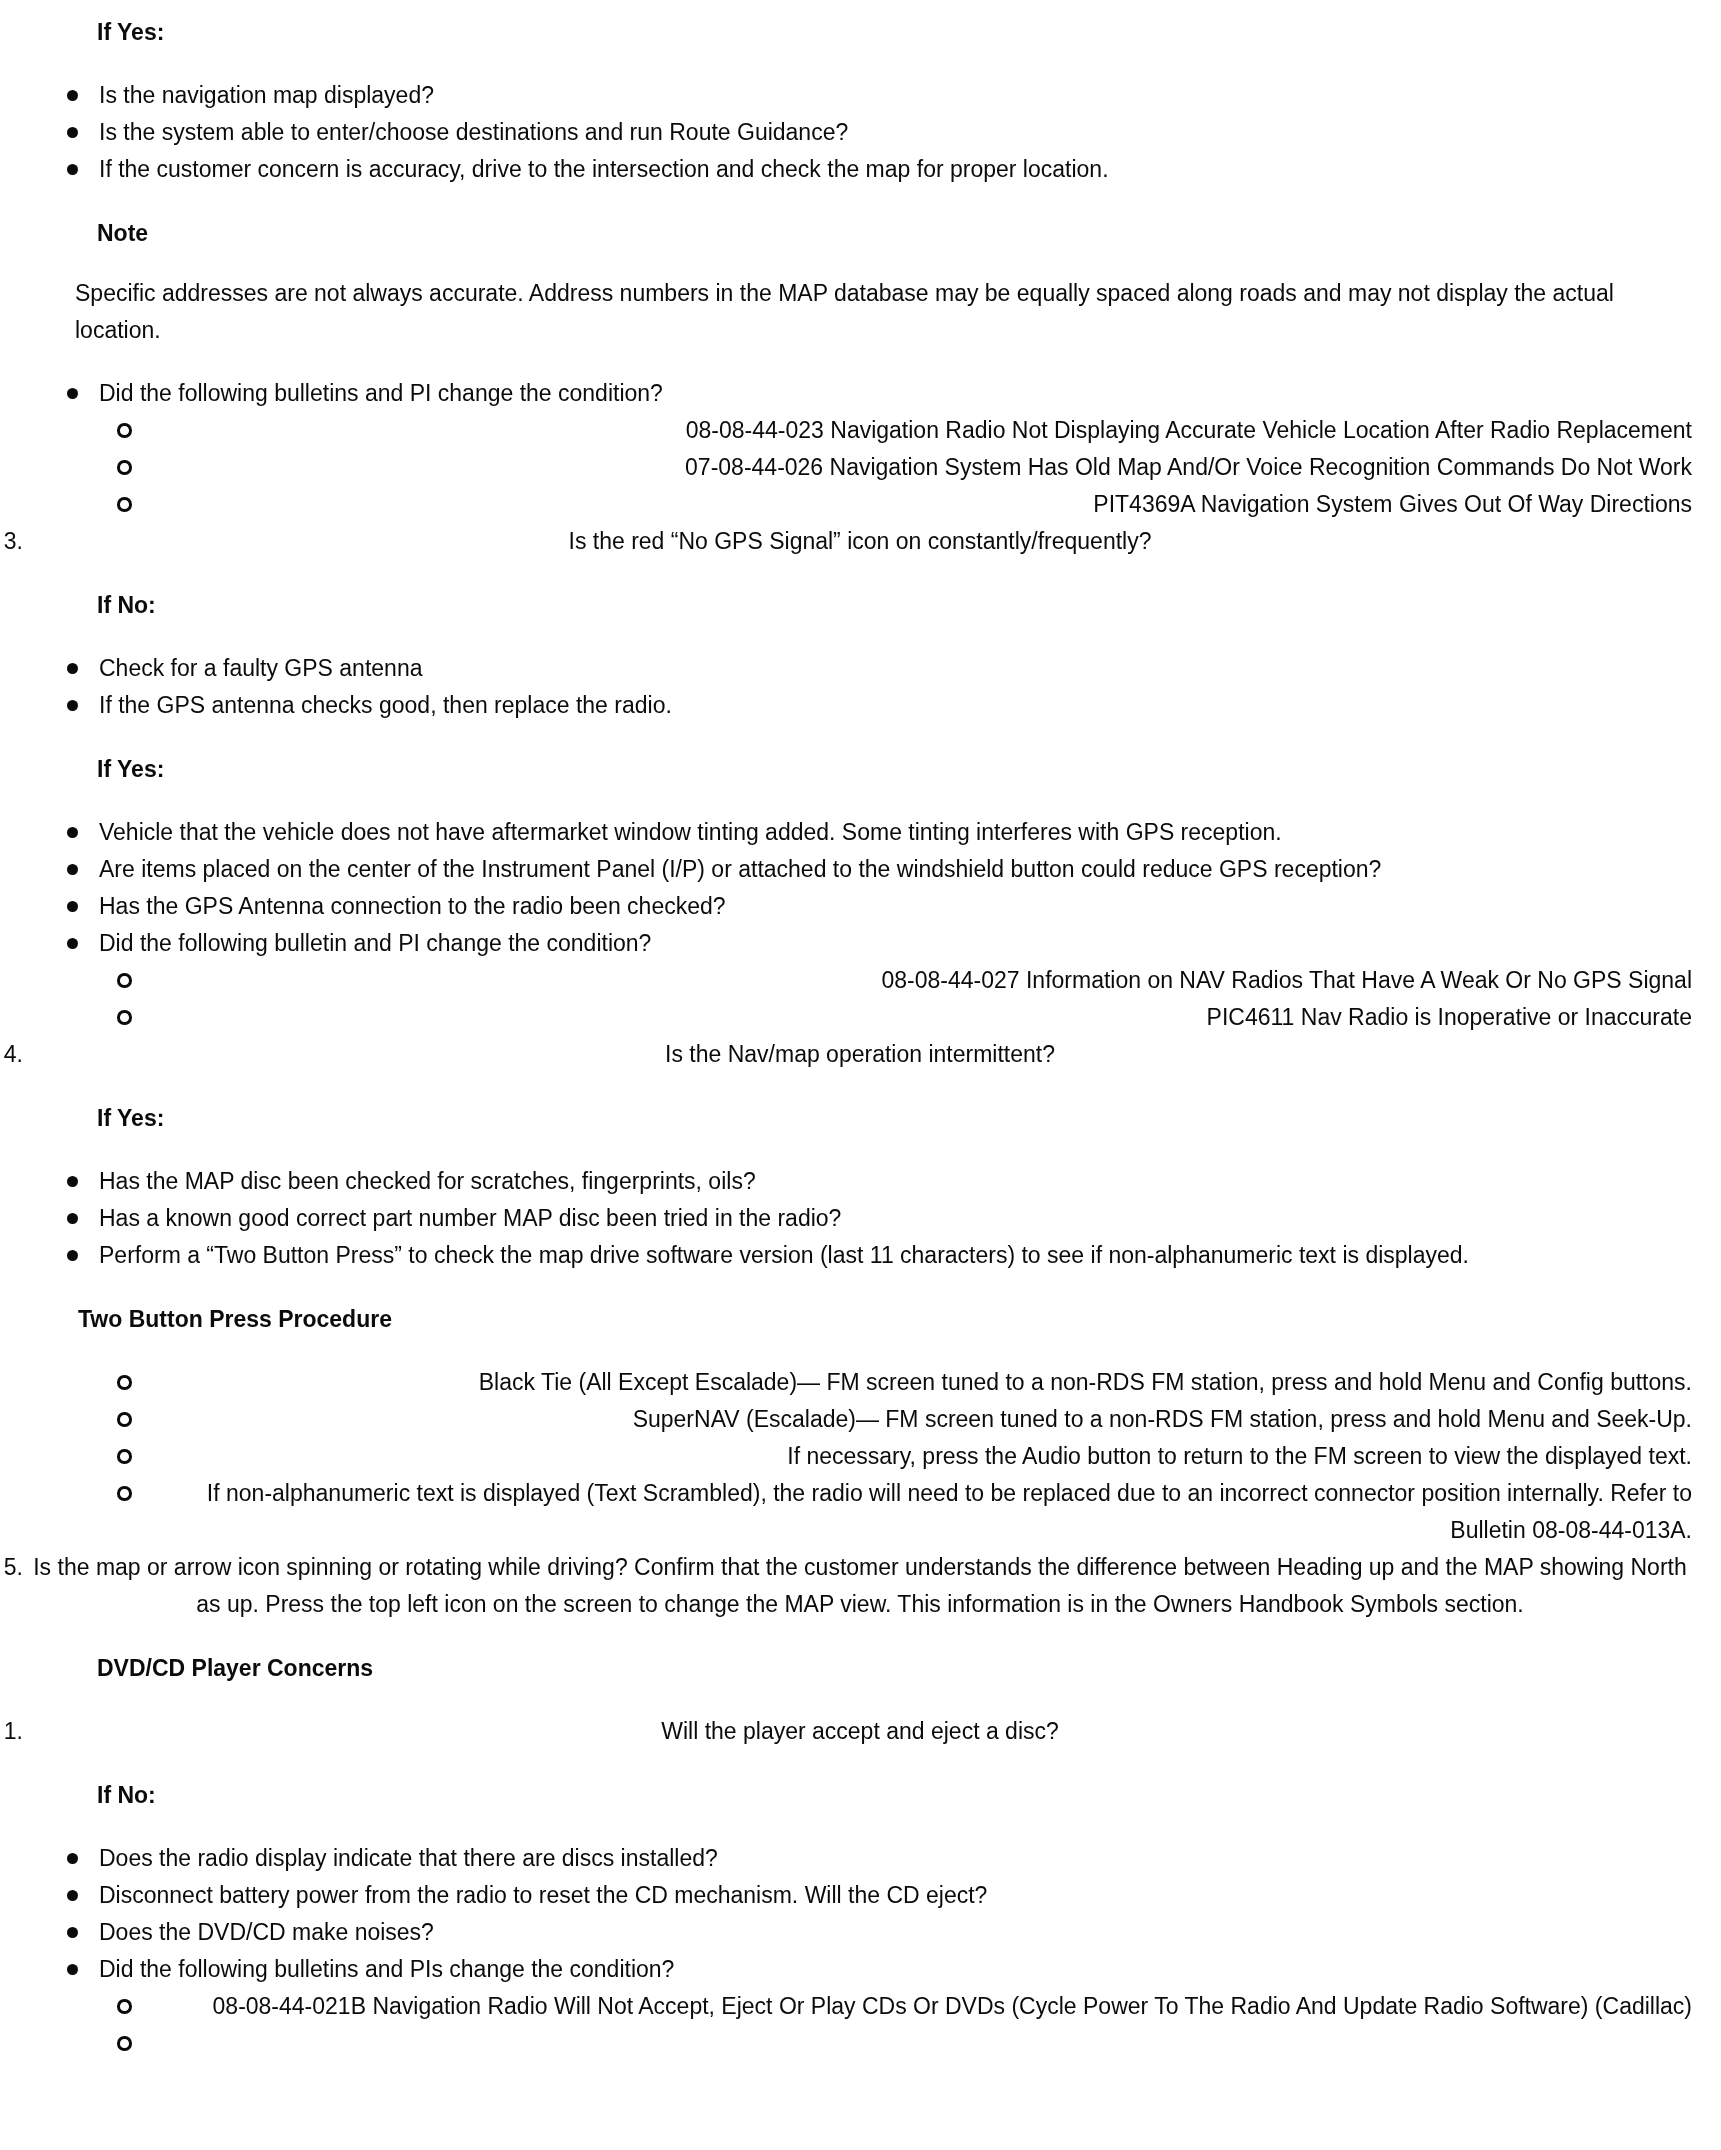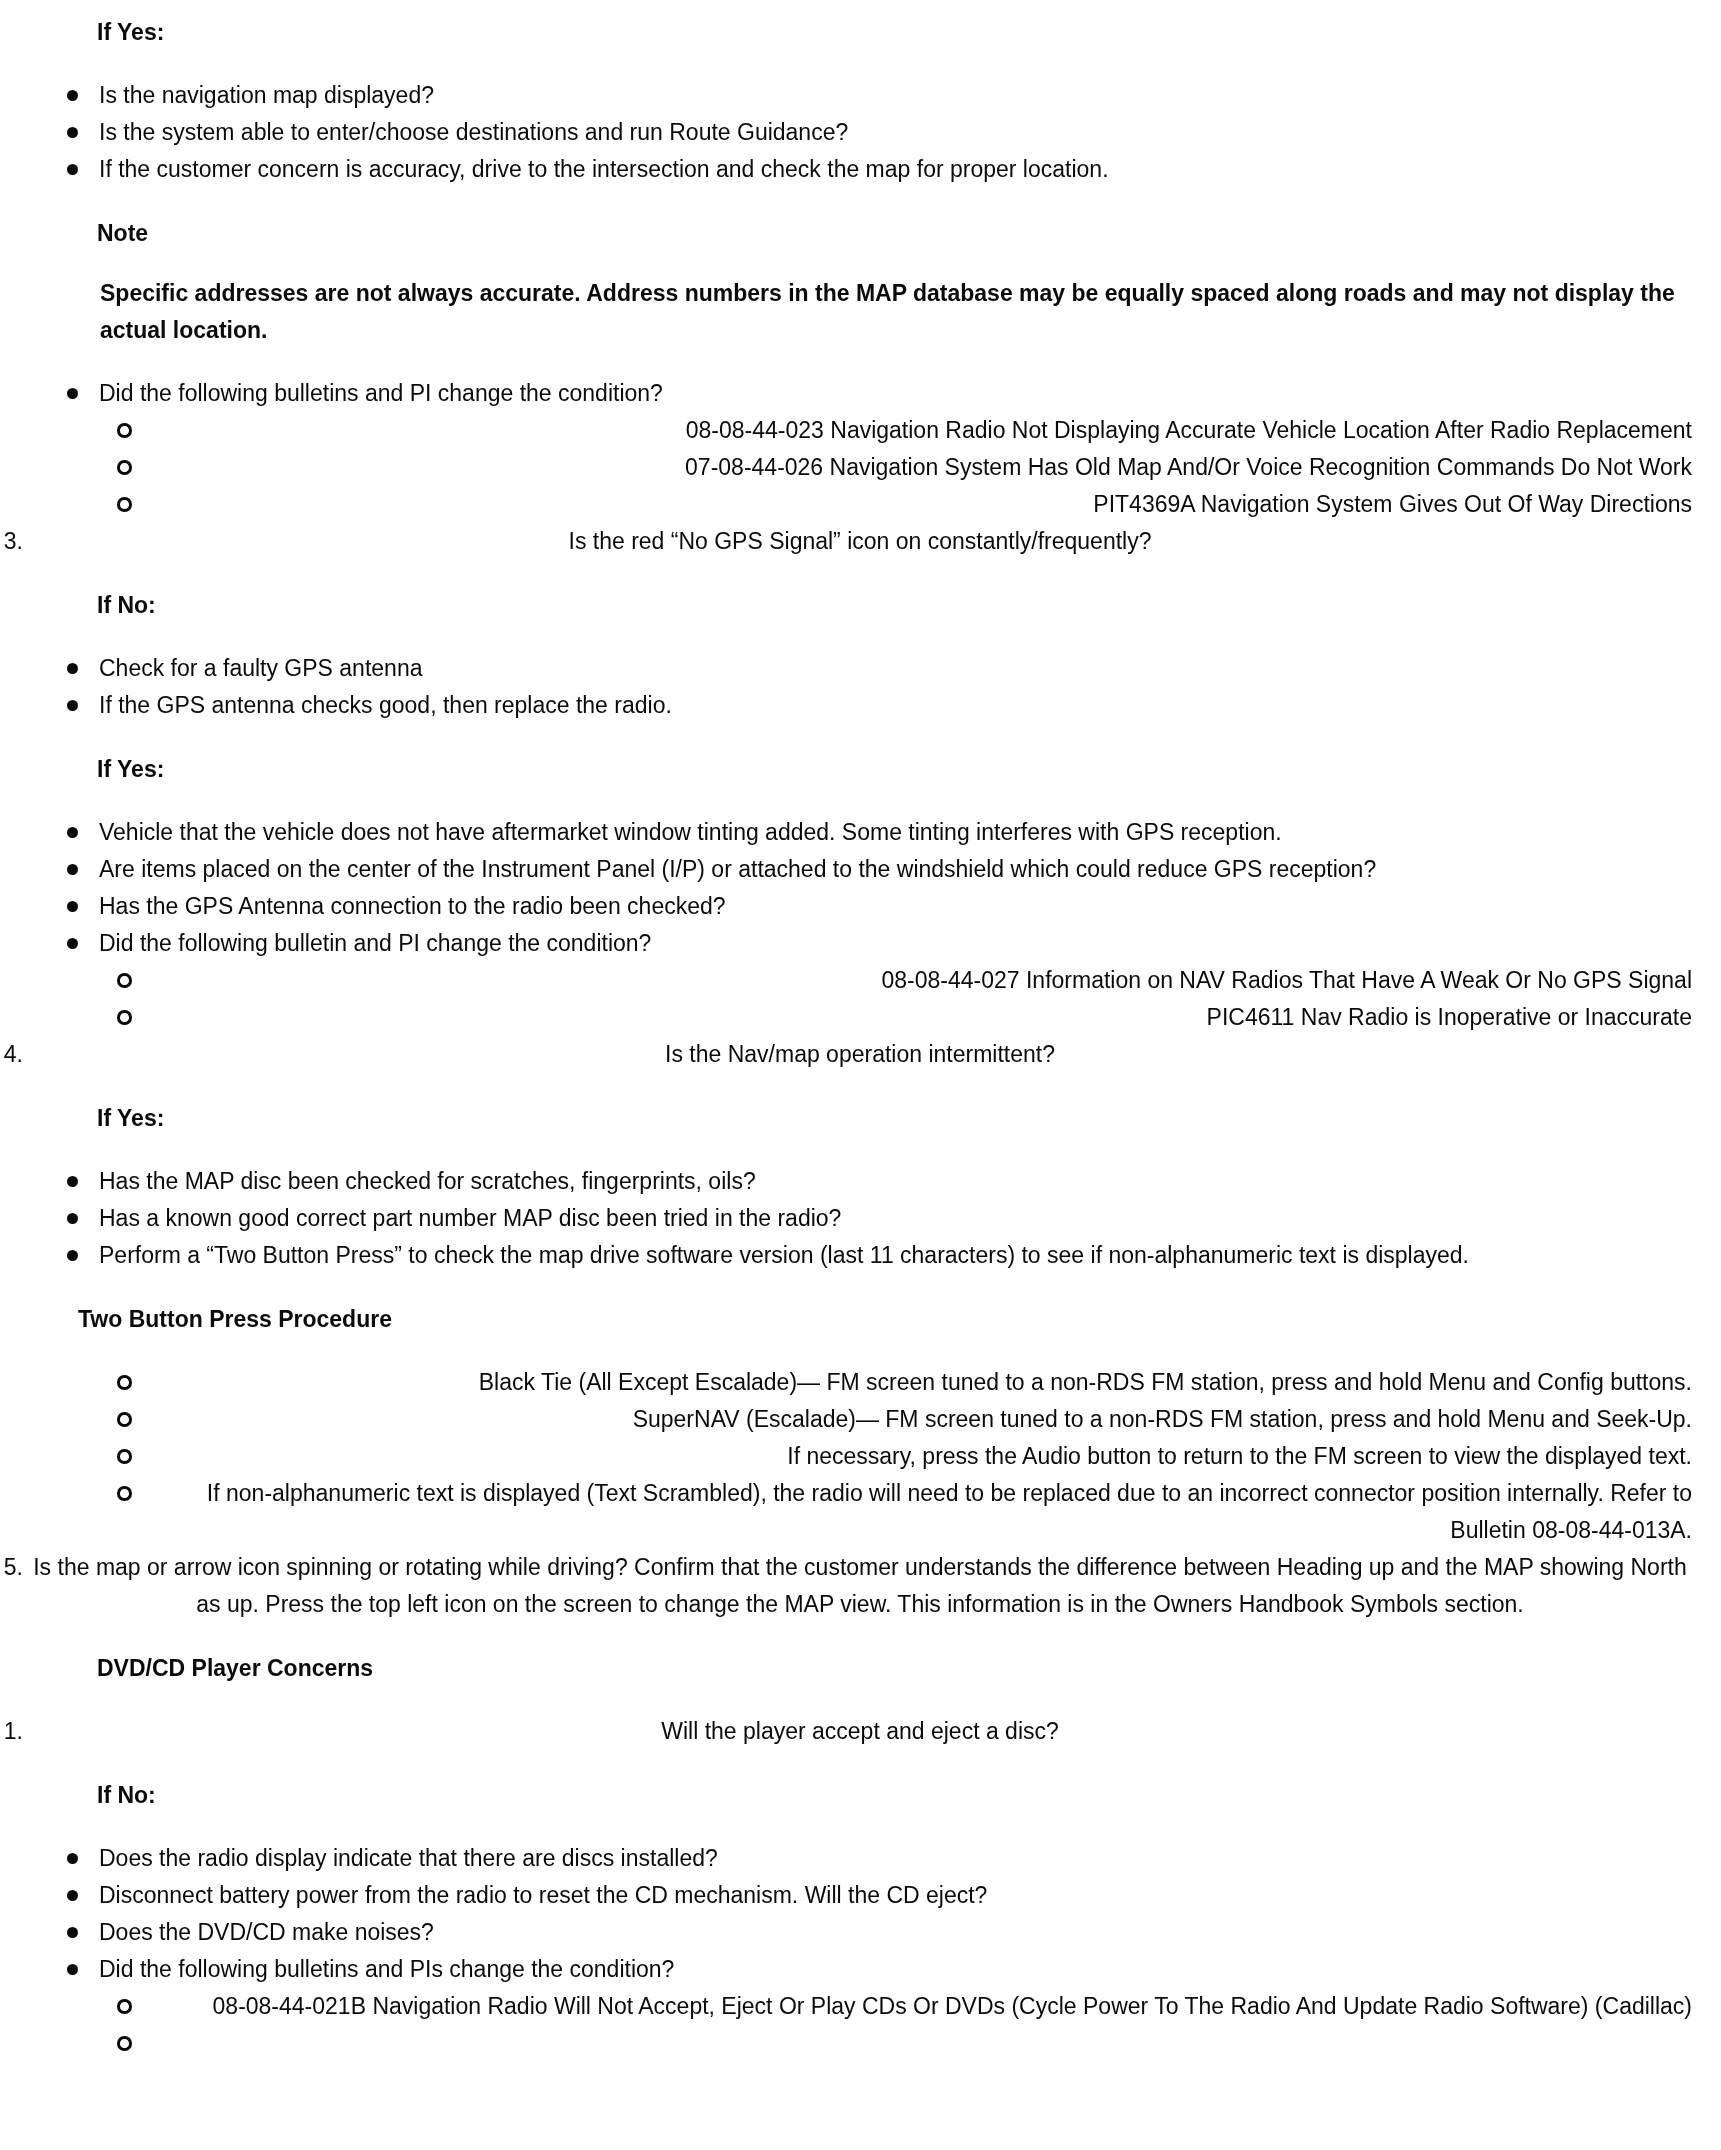--- a/index.html
+++ b/index.html
@@ -26,24 +26,23 @@
     padding-right: 30px;
     margin-top: 27px;
   }
   .heading-sub {
     font-weight: bold;
     padding-left: 78px;
     padding-right: 30px;
     margin-top: 27px;
   }
   .para {
-    padding-left: 100px;
+    padding-left: 75px;
     padding-right: 26px;
     margin-top: 23px;
-    font-weight: bold;
   }
   .bullet {
     position: relative;
     padding-left: 99px;
     padding-right: 30px;
   }
   .bullet .marker-dot {
     position: absolute;
     left: 67px;
     top: 13px;
@@ -103,21 +102,21 @@
     <div class="block circle"><span class="marker-ring"></span><span>PIT4369A Navigation System Gives Out Of Way Directions</span></div>
     <div class="block numbered">
       <span class="num">3.</span>
       <div class="ntext">Is the red “No GPS Signal” icon on constantly/frequently?</div>
     </div>
     <div class="block heading">If No:</div>
     <div class="block bullet"><span class="marker-dot"></span><span>Check for a faulty GPS antenna</span></div>
     <div class="block bullet"><span class="marker-dot"></span><span>If the GPS antenna checks good, then replace the radio.</span></div>
     <div class="block heading">If Yes:</div>
     <div class="block bullet"><span class="marker-dot"></span><span>Vehicle that the vehicle does not have aftermarket window tinting added. Some tinting interferes with GPS reception.</span></div>
-    <div class="block bullet"><span class="marker-dot"></span><span>Are items placed on the center of the Instrument Panel (I/P) or attached to the windshield which could reduce GPS reception?</span></div>
+    <div class="block bullet"><span class="marker-dot"></span><span>Are items placed on the center of the Instrument Panel (I/P) or attached to the windshield button could reduce GPS reception?</span></div>
     <div class="block bullet"><span class="marker-dot"></span><span>Has the GPS Antenna connection to the radio been checked?</span></div>
     <div class="block bullet"><span class="marker-dot"></span><span>Did the following bulletin and PI change the condition?</span></div>
     <div class="block circle"><span class="marker-ring"></span><span>08-08-44-027 Information on NAV Radios That Have A Weak Or No GPS Signal</span></div>
     <div class="block circle"><span class="marker-ring"></span><span>PIC4611 Nav Radio is Inoperative or Inaccurate</span></div>
     <div class="block numbered">
       <span class="num">4.</span>
       <div class="ntext">Is the Nav/map operation intermittent?</div>
     </div>
     <div class="block heading">If Yes:</div>
     <div class="block bullet"><span class="marker-dot"></span><span>Has the MAP disc been checked for scratches, fingerprints, oils?</span></div>

